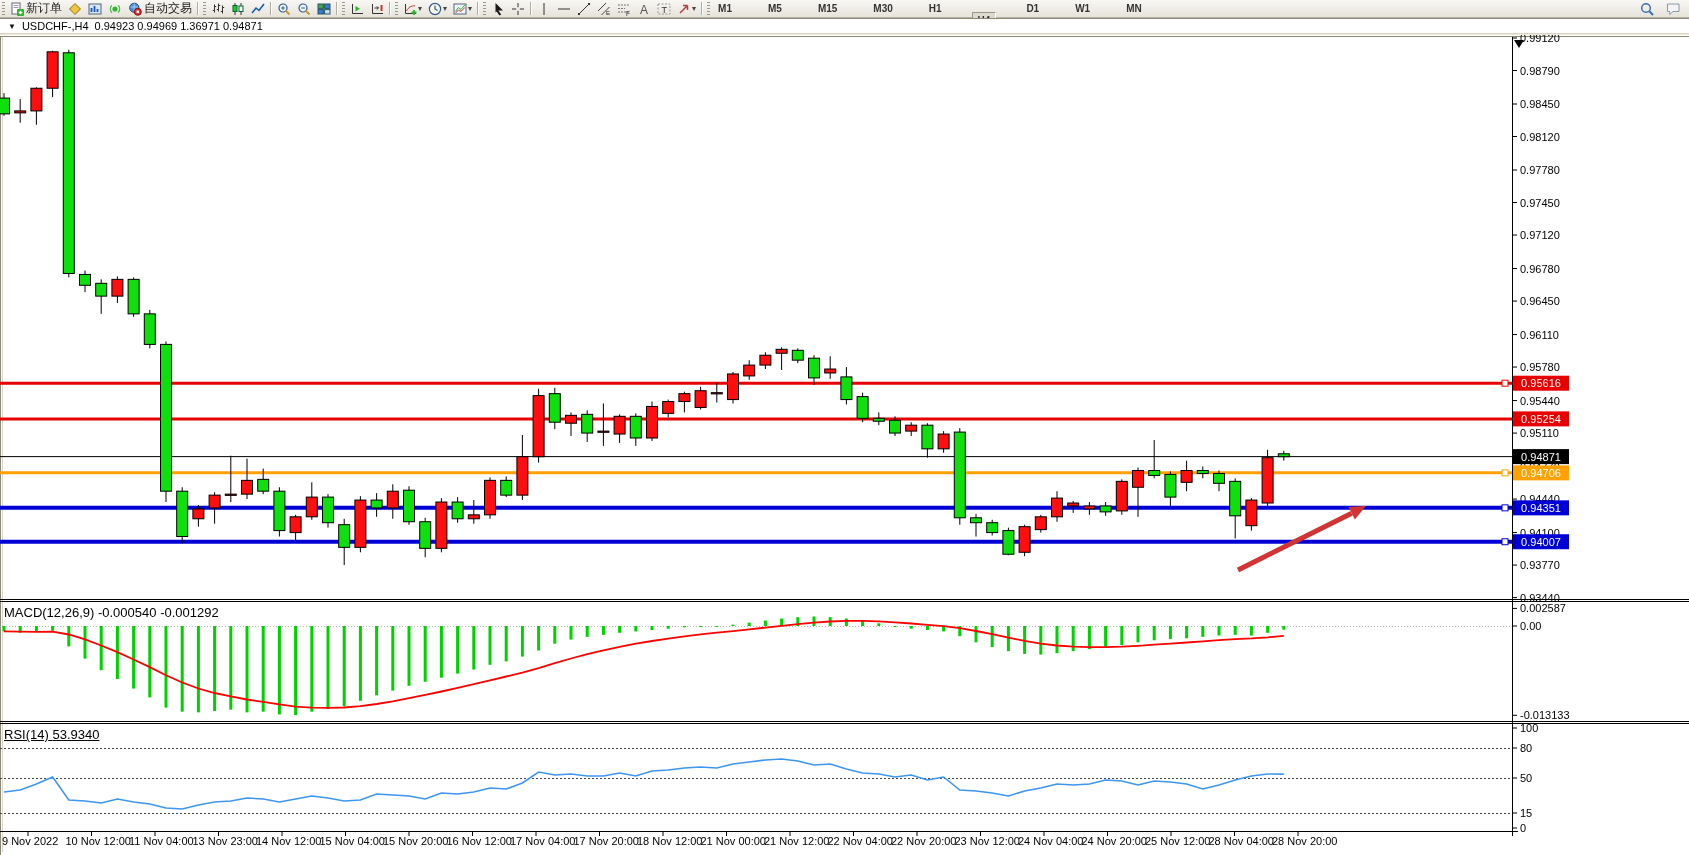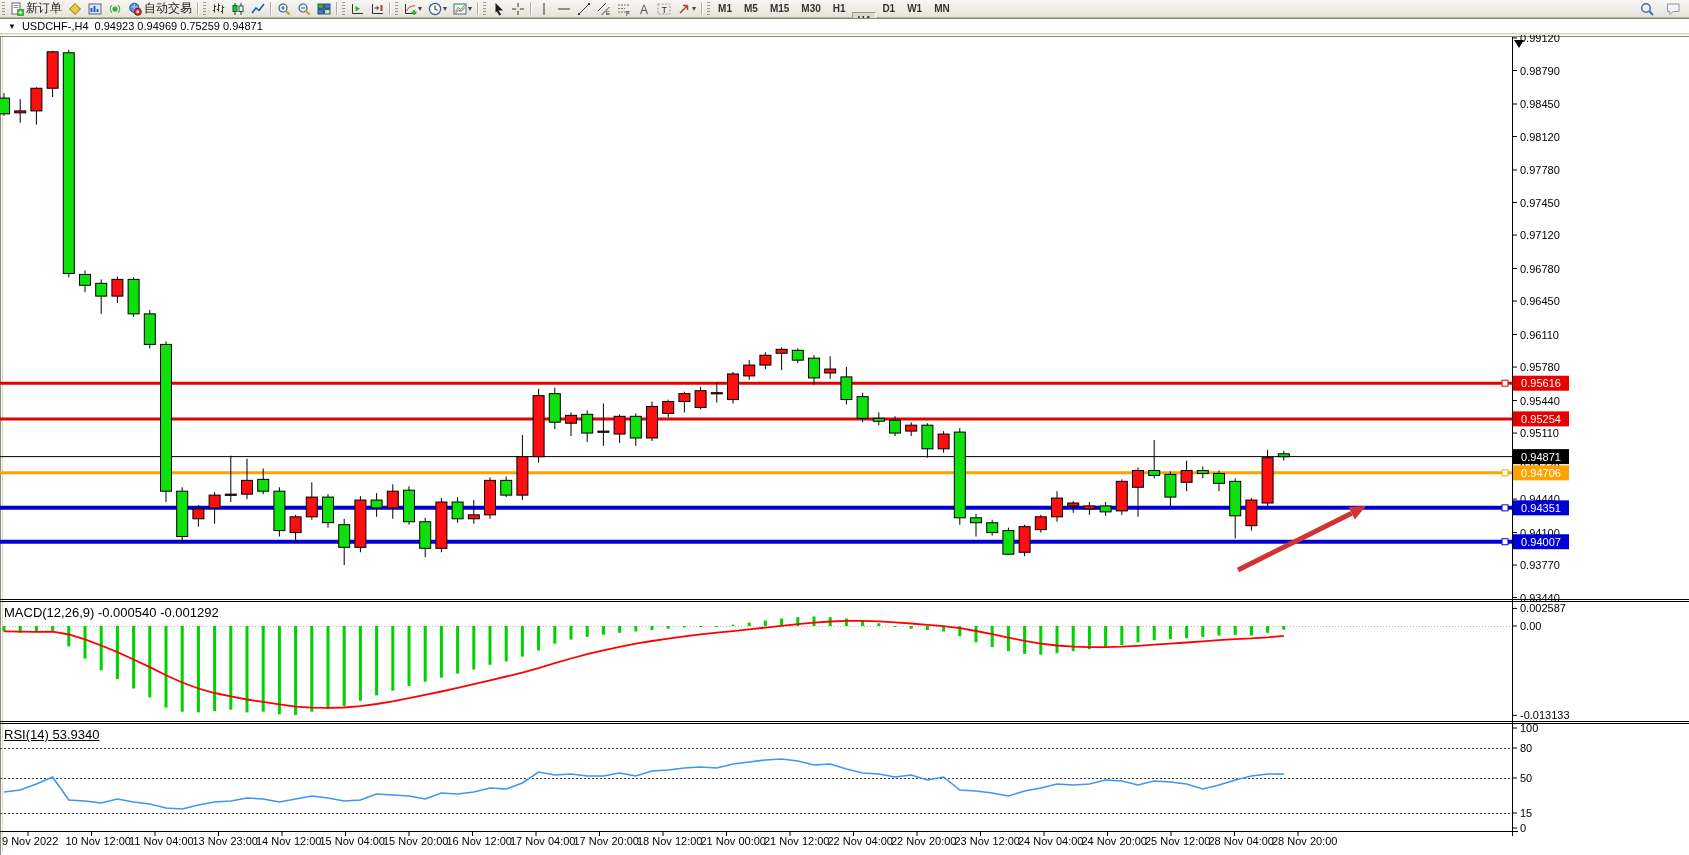--- a/index.html
+++ b/index.html
@@ -12,21 +12,21 @@
   }
   
   #toolbar{
     position:absolute;left:0;top:0;width:1689px;height:17px;
     background:linear-gradient(#f8f7f4,#e6e3da);
     border-bottom:1px solid #b8b4a8;
     display:flex;align-items:center;
     font-size:12px;color:#222;
     white-space:nowrap;
   }
-  .tb-group{display:flex;align-items:center;height:17px;}
+  .tb-group{display:flex;align-items:center;height:17px;gap:24px;}
   .tb-sep{width:1px;height:13px;background:#b0ac9f;border-right:1px solid #fff;margin:0 2px;}
   .tb-handle{width:3px;height:13px;margin:0 2px;
     background:repeating-linear-gradient(#9a968a 0 1px,transparent 1px 3px);}
   .tb-btn{display:inline-flex;align-items:center;gap:2px;height:16px;
     padding:16px 2px;border:1px solid transparent;cursor:default;}
   .tb-btn svg{width:14px;height:14px;display:block;}
   .tb-btn .dd{font-size:8px;color:#444;margin-left:-1px;}
   .tb-btn.tf{font-size:10px;font-weight:bold;color:#333;padding:0 5px;}
   .tb-btn.tf.active{background:#dcd9cf;border:1px solid #9a968a;border-right-color:#fff;border-bottom-color:#fff;margin-top:24px;}
   #tb-right{position:absolute;right:6px;top:0;display:flex;align-items:center;height:17px;gap:6px;}
@@ -313,21 +313,21 @@
           </svg>
         </span>
       <span class="chat-badge">1</span>
     </span>
   </div>
 </div>
 
 <div id="titlebar">
   <span class="tri">▼</span>
   <span>USDCHF-,H4</span>
-  <span>0.94923 0.94969 0.75259 0.94871</span>
+  <span>0.94923 0.94969 1.36971 0.94871</span>
 </div>
 
 <div id="chart">
   <svg id="chart-svg" width="1689" height="820" viewBox="0 35 1689 820">
       <rect x="0" y="35" width="1689" height="820" fill="#ffffff"></rect>
       <line x1="0" y1="36.5" x2="1689" y2="36.5" stroke="#8a8775"></line>
       <line x1="0.5" y1="36" x2="0.5" y2="855" stroke="#8a8775"></line>
       <line x1="2.5" y1="37" x2="2.5" y2="852" stroke="#d9d6cc"></line>
       <line x1="0" y1="748.5" x2="1512" y2="748.5" stroke="#444" stroke-dasharray="2 2"></line>
       <line x1="0" y1="778.5" x2="1512" y2="778.5" stroke="#444" stroke-dasharray="2 2"></line>

